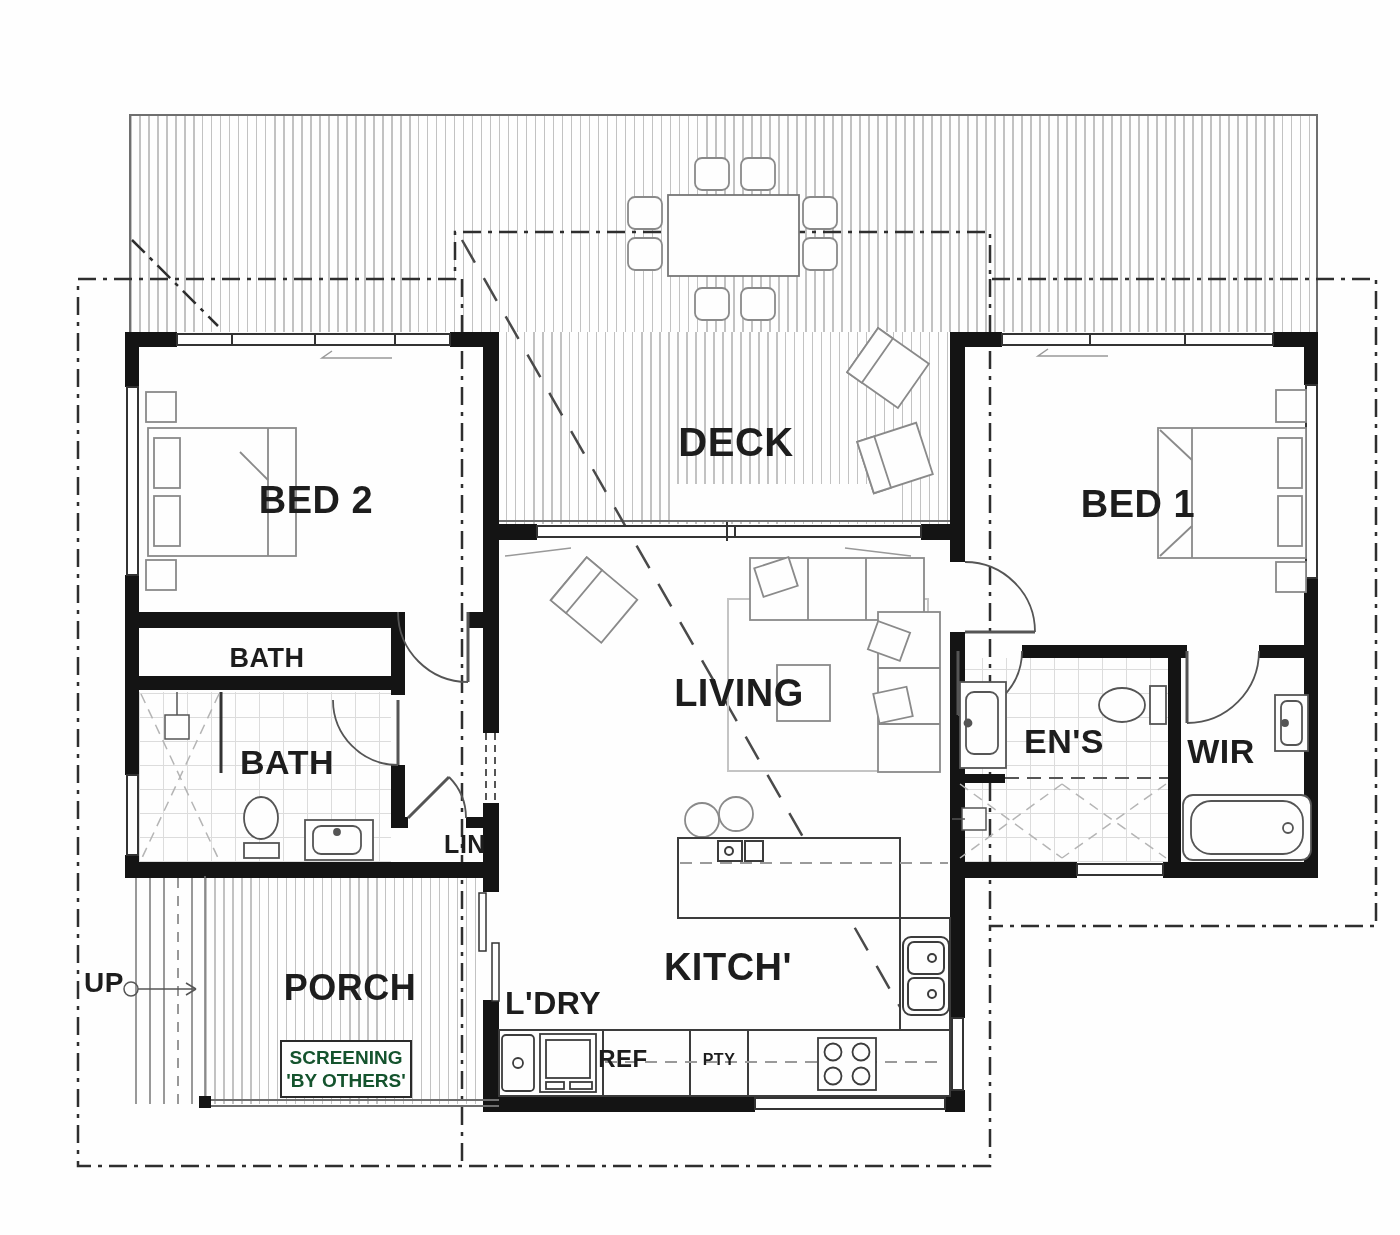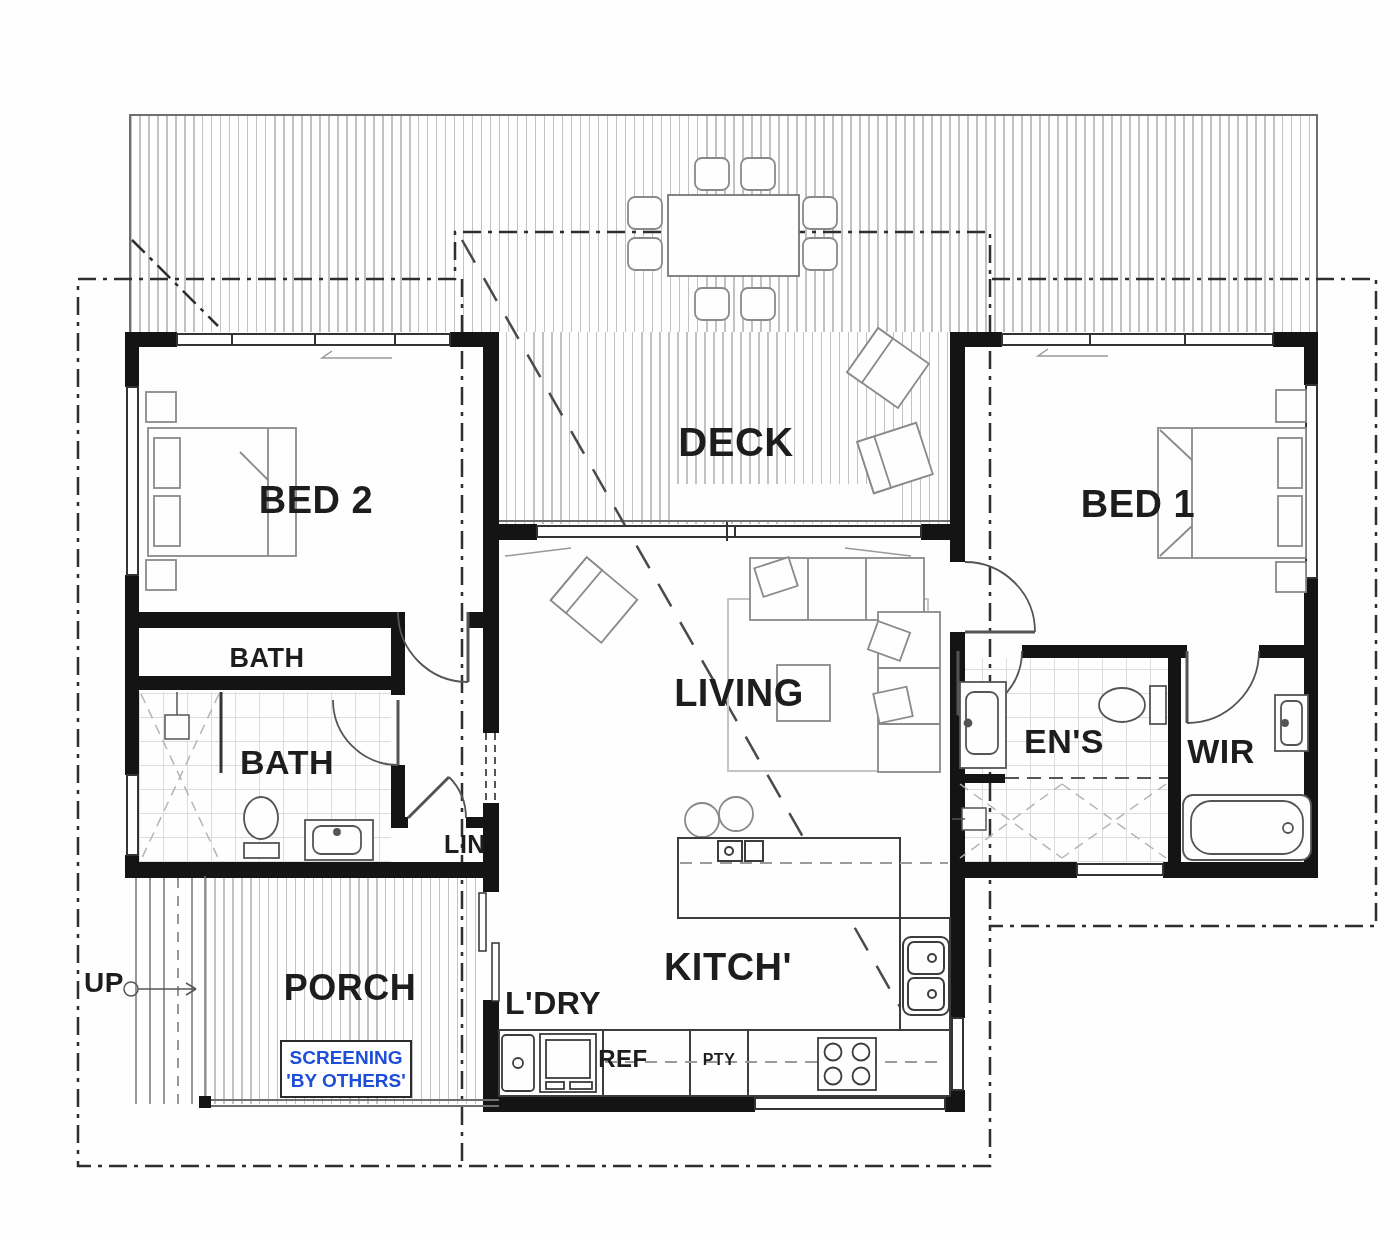--- a/index.html
+++ b/index.html
@@ -26,21 +26,21 @@
   .lbl.ens   {left:1064px;top:741px;font-size:34px;}
   .lbl.wir   {left:1221px;top:751px;font-size:34px;}
   .lbl.ldry  {left:553px;top:1003px;font-size:32px;}
   .lbl.robe  {left:267px;top:658px;font-size:27px;}
   .lbl.lin   {left:465px;top:844px;font-size:25px;}
   .lbl.ref   {left:623px;top:1059px;font-size:24px;}
   .lbl.pty   {left:719px;top:1060px;font-size:16px;}
   .lbl.up    {left:104px;top:983px;font-size:28px;}
   .screening{position:absolute;left:280px;top:1040px;width:124px;padding:4px 2px;
      border:2px solid #2a2a2a;background:#fefefe;text-align:center;
-     font-size:19px;font-weight:700;color:#1d4ed8;line-height:23px;}
+     font-size:19px;font-weight:700;color:#14532d;line-height:23px;}
 </style>
 </head>
 <body>
 
 <div class="plan">
 
   <div class="hatch" style="left:130px;top:115px;width:1187px;height:217px;"></div>
   <div class="hatch" style="left:497px;top:332px;width:453px;height:192px;"></div>
   <div class="mat" style="left:672px;top:484px;width:230px;height:38px;"></div>
   <div class="hatch" style="left:205px;top:878px;width:278px;height:226px;"></div>

